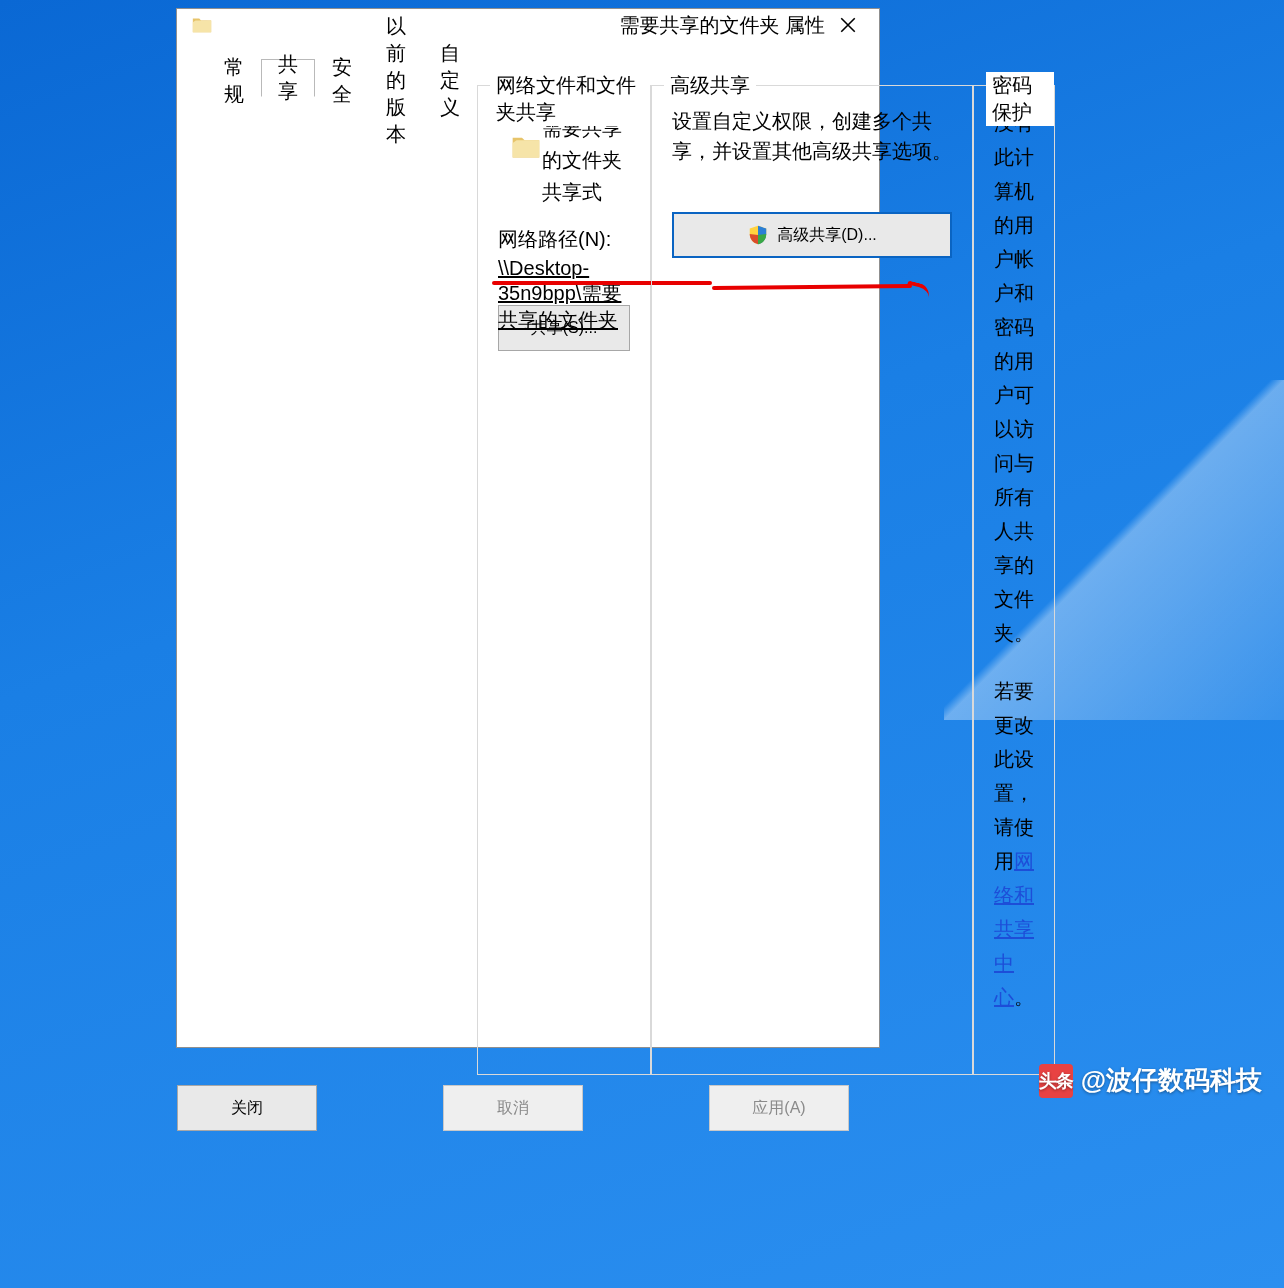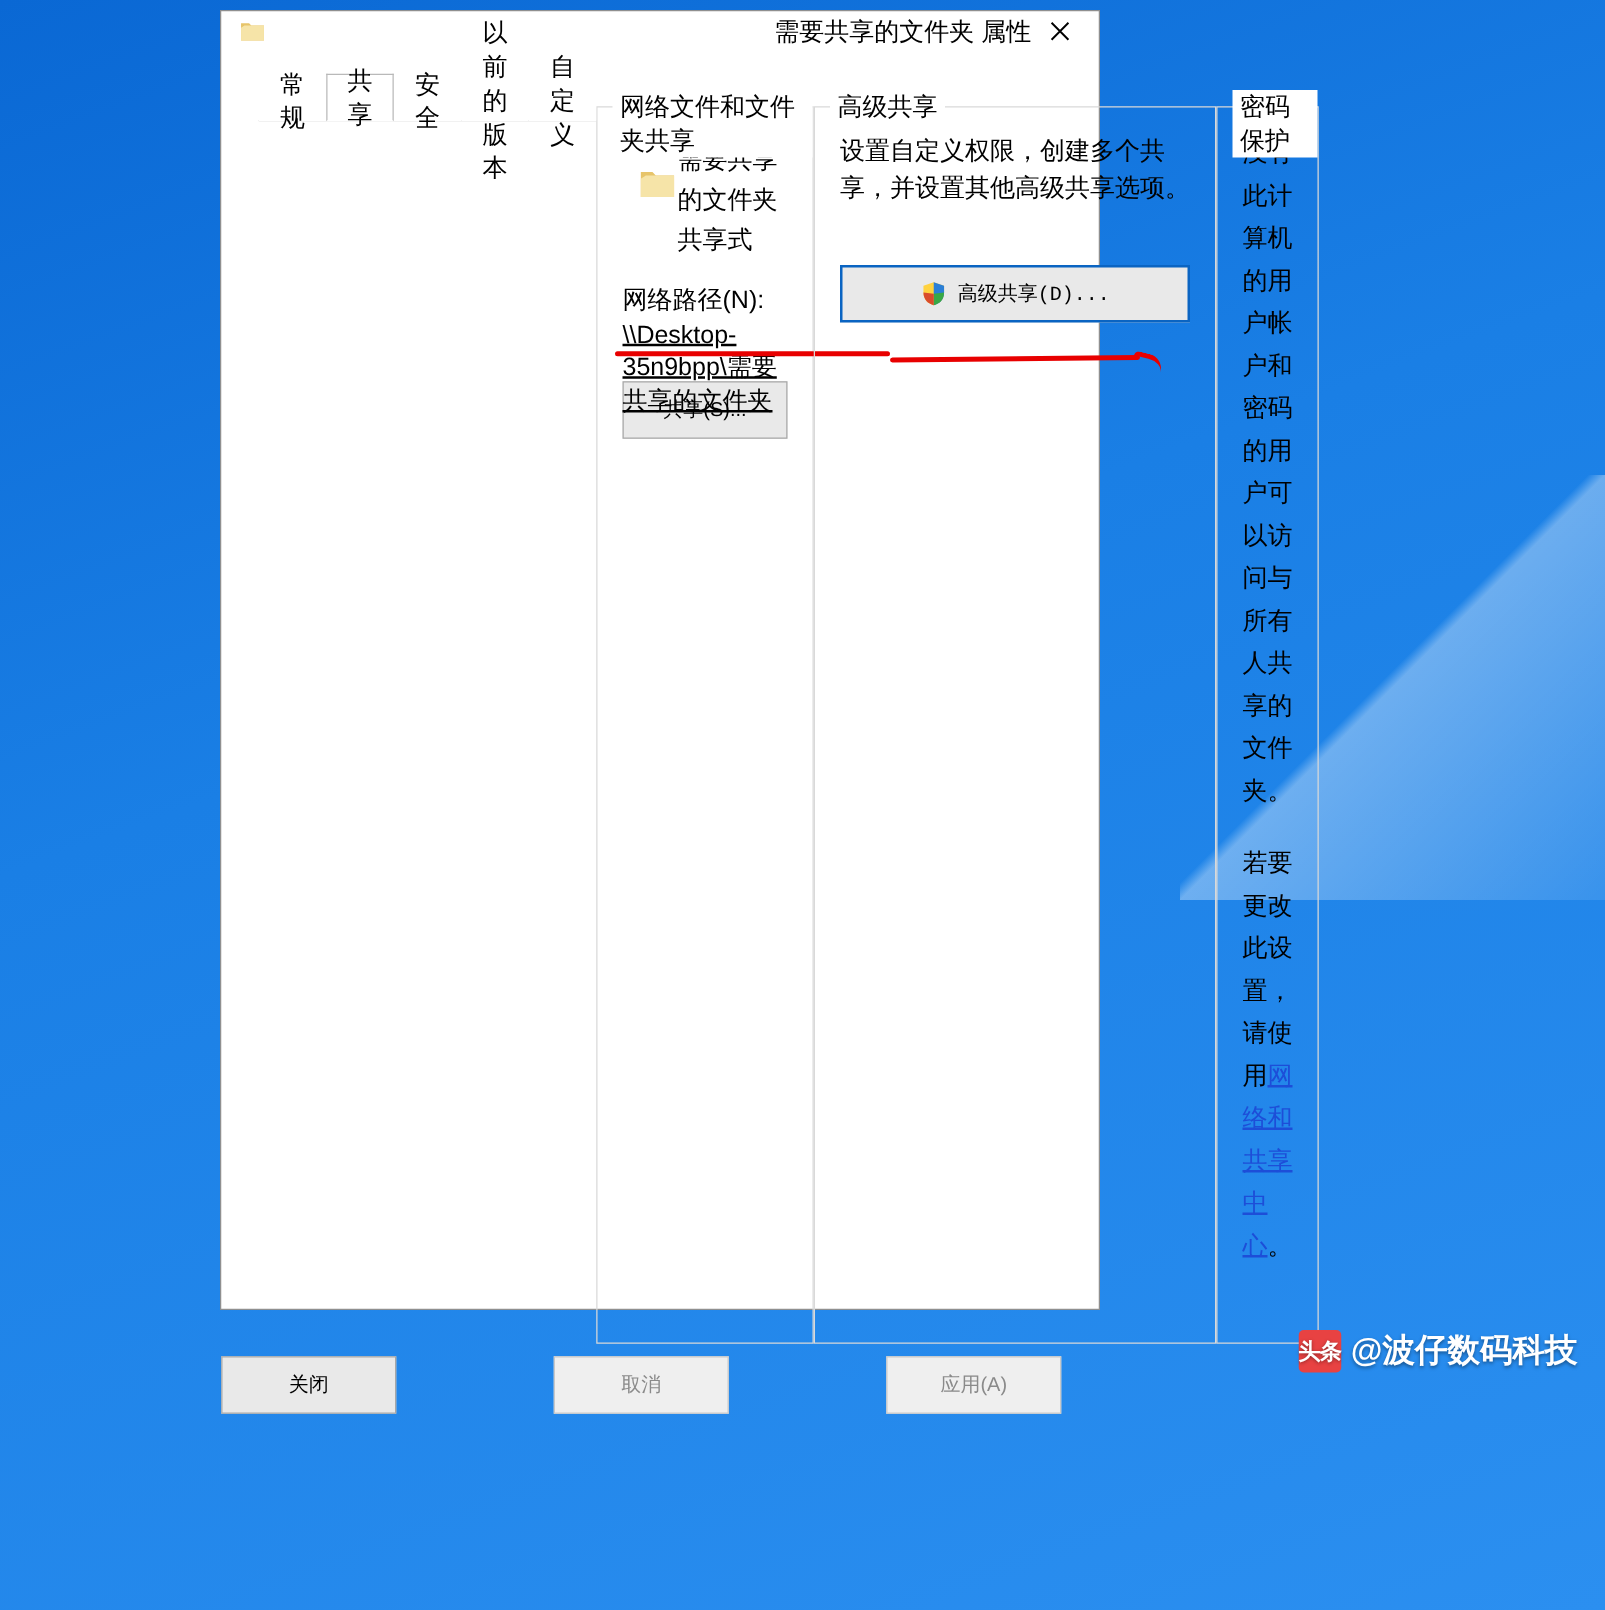--- a/index.html
+++ b/index.html
@@ -159,21 +159,21 @@
     height: 46px;
     min-width: 132px;
     padding: 0 18px;
     background: #e9e9e9;
     border: 1.5px solid #a7a7a7;
     font-size: 16px;
     font-family: inherit;
     cursor: default;
   }
   .btn.primary-outline { border: 2px solid #0a64c2; background: #e9e9e9; }
-  .btn.wide { min-width: 280px; font-family: Liberation Mono, monospace; }
+  .btn.wide { min-width: 280px; }
   .btn.disabled { color: #8a8a8a; background: #efefef; border-color: #c8c8c8; }
 
   .share-btn-row { margin-top: 18px; }
 
   .adv-desc { font-size: 20px; line-height: 30px; margin-bottom: 46px; }
 
   .shield {
     width: 22px; height: 22px;
     margin-right: 8px;
     vertical-align: middle;

